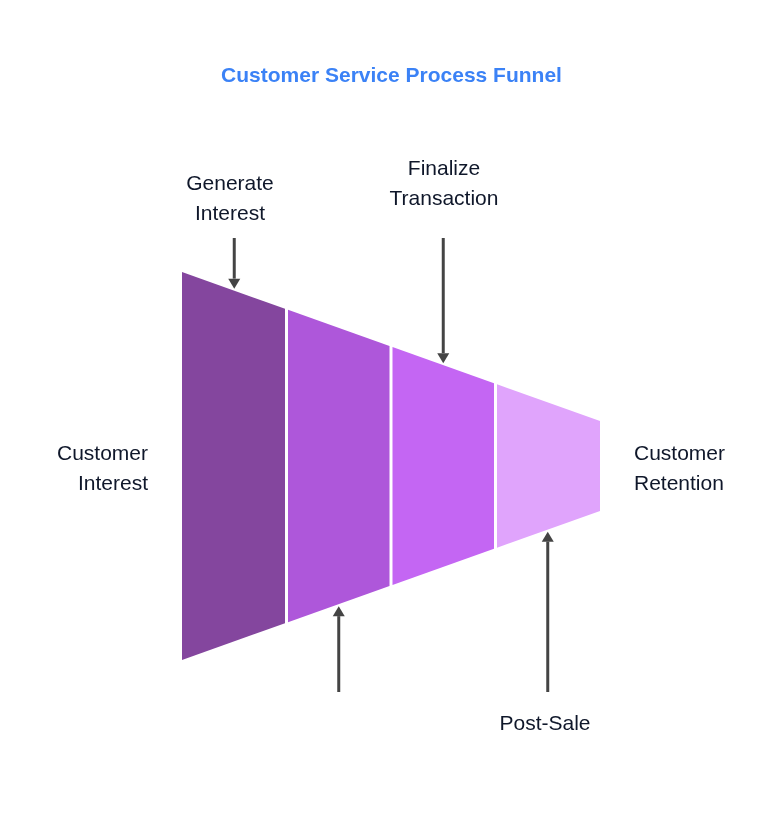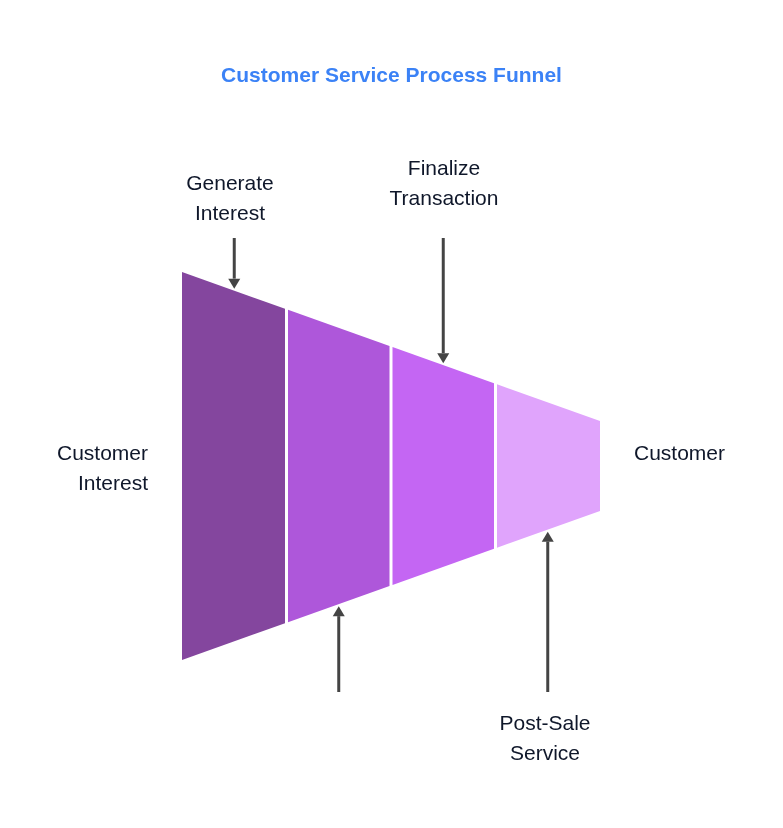--- a/index.html
+++ b/index.html
@@ -43,31 +43,31 @@
     </g>
 </svg>
 
 <div class="lbl lbl-right" style="left:20px; width:128px; top:438px;">
   <div>Customer</div>
   <div>Interest</div>
 </div>
 
 <div class="lbl lbl-left" style="left:634px; width:140px; top:438px;">
   <div>Customer</div>
+  <div>Retention</div>
 </div>
 
 <div class="lbl lbl-center" style="left:160px; width:140px; top:168px;">
   <div>Generate</div>
   <div>Interest</div>
 </div>
 
 <div class="lbl lbl-center" style="left:264px; width:150px; top:708px;">
 </div>
 
 <div class="lbl lbl-center" style="left:364px; width:160px; top:153px;">
   <div>Finalize</div>
   <div>Transaction</div>
 </div>
 
 <div class="lbl lbl-center" style="left:470px; width:150px; top:708px;">
   <div>Post-Sale</div>
-  <div>Service</div>
 </div>
 
 </body></html>

